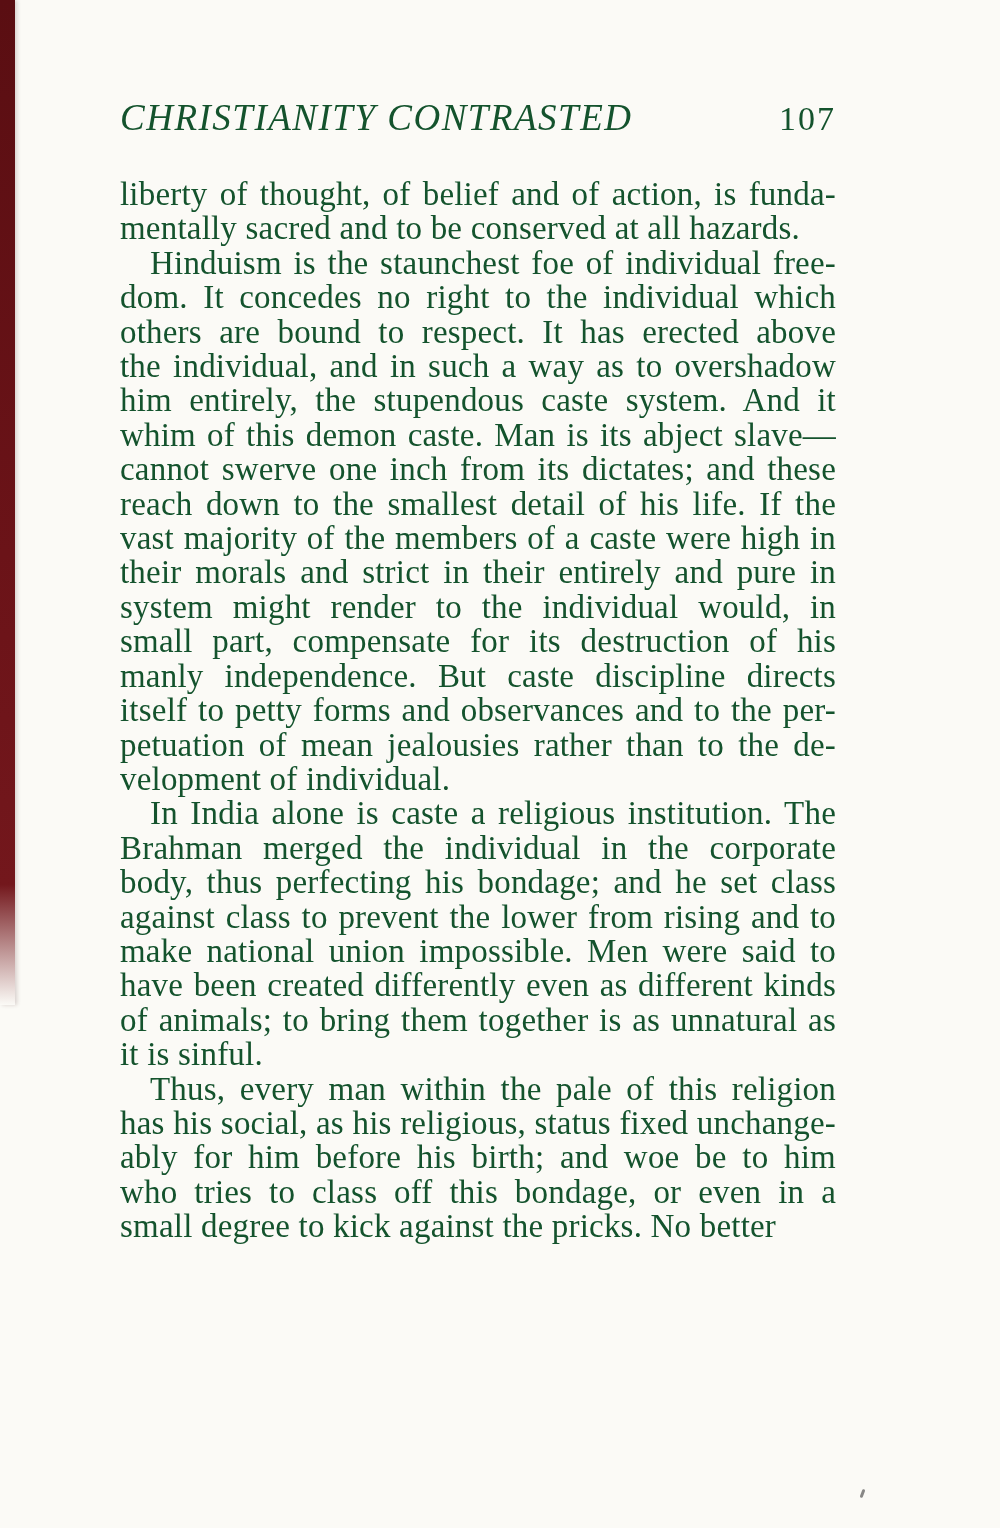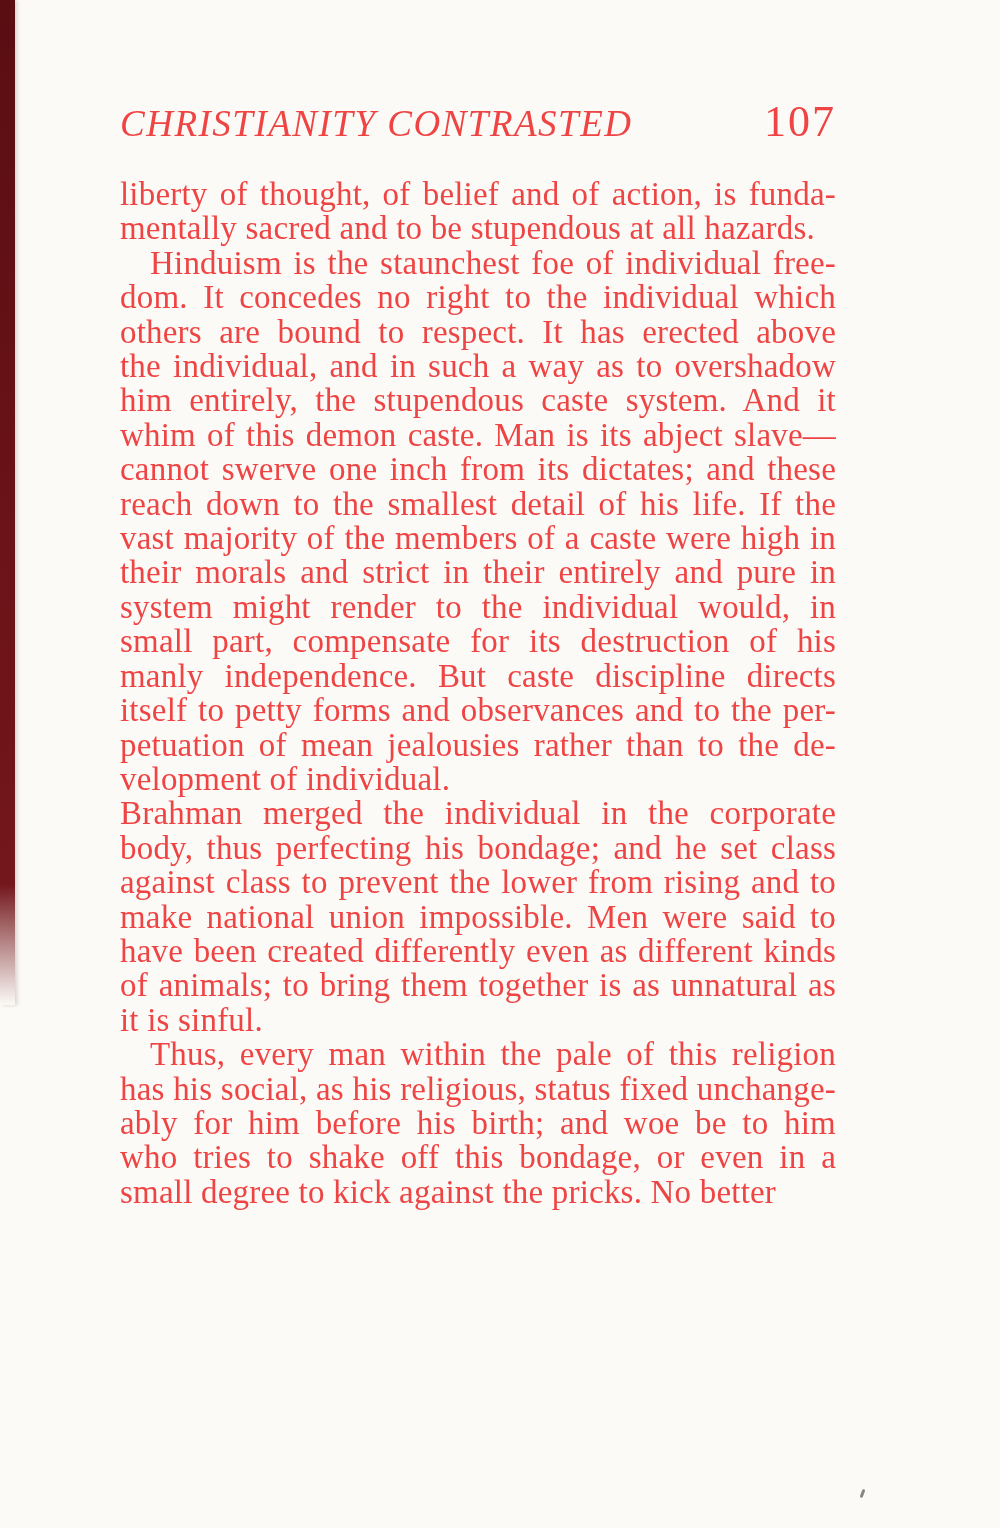--- a/index.html
+++ b/index.html
@@ -3,21 +3,21 @@
 <meta charset="utf-8">
 <style>
   html, body { margin: 0; padding: 0; background: #e8e8e6; }
   .page {
     position: relative;
     width: 1000px;
     height: 1528px;
     margin: 0 auto;
     background: #fbfaf6;
     font-family: "Liberation Serif", "DejaVu Serif", serif;
-    color: #ef4444;
+    color: #14532d;
     overflow: hidden;
   }
   
   .binding {
     position: absolute;
     left: 0;
     top: 0;
     width: 15px;
     height: 1005px;
     background: linear-gradient(to bottom,
@@ -36,21 +36,21 @@
     justify-content: space-between;
     align-items: baseline;
     white-space: nowrap;
   }
   .running-head .title {
     font-style: italic;
     font-size: 37px;
     letter-spacing: 1.5px;
   }
   .running-head .folio {
-    font-size: 44px;
+    font-size: 34px;
     letter-spacing: 2px;
   }
   .body-text {
     position: absolute;
     left: 120px;
     top: 177px;
     width: 716px;
     font-size: 33px;
     line-height: 34.4px;
     letter-spacing: 0.2px;
@@ -83,52 +83,53 @@
   <div class="binding"></div>
 
   <div class="running-head">
     <span class="title">CHRISTIANITY CONTRASTED</span>
     <span class="folio">107</span>
   </div>
 
   <div class="body-text">
       <div class="paragraph">
         <div class="line">liberty of thought, of belief and of action, is funda-</div>
-        <div class="line last">mentally sacred and to be stupendous at all hazards.</div>
+        <div class="line last">mentally sacred and to be conserved at all hazards.</div>
       </div>
       <div class="paragraph">
         <div class="line indent">Hinduism is the staunchest foe of individual free-</div>
         <div class="line">dom.  It concedes no right to the individual which</div>
         <div class="line">others are bound to respect.  It has erected above</div>
         <div class="line">the individual, and in such a way as to overshadow</div>
         <div class="line">him entirely, the stupendous caste system.  And it</div>
         <div class="line">whim of this demon caste.  Man is its abject slave—</div>
         <div class="line">cannot swerve one inch from its dictates; and these</div>
         <div class="line">reach down to the smallest detail of his life.  If the</div>
         <div class="line">vast majority of the members of a caste were high in</div>
         <div class="line">their morals and strict in their entirely and pure in</div>
         <div class="line">system might render to the individual would, in</div>
         <div class="line">small part, compensate for its destruction of his</div>
         <div class="line">manly independence.  But caste discipline directs</div>
         <div class="line">itself to petty forms and observances and to the per-</div>
         <div class="line">petuation of mean jealousies rather than to the de-</div>
         <div class="line last">velopment of individual.</div>
       </div>
       <div class="paragraph">
+        <div class="line indent">In India alone is caste a religious institution.  The</div>
         <div class="line">Brahman merged the individual in the corporate</div>
         <div class="line">body, thus perfecting his bondage; and he set class</div>
         <div class="line">against class to prevent the lower from rising and to</div>
         <div class="line">make national union impossible.  Men were said to</div>
         <div class="line">have been created differently even as different kinds</div>
         <div class="line">of animals; to bring them together is as unnatural as</div>
         <div class="line last">it is sinful.</div>
       </div>
       <div class="paragraph">
         <div class="line indent">Thus, every man within the pale of this religion</div>
         <div class="line">has his social, as his religious, status fixed unchange-</div>
         <div class="line">ably for him before his birth; and woe be to him</div>
-        <div class="line">who tries to shake off this bondage, or even in a</div>
+        <div class="line">who tries to class off this bondage, or even in a</div>
         <div class="line last">small degree to kick against the pricks.  No better</div>
       </div>
     </div>
 
   <div class="scan-artifact"></div>
 </div>
 
 </body></html>

